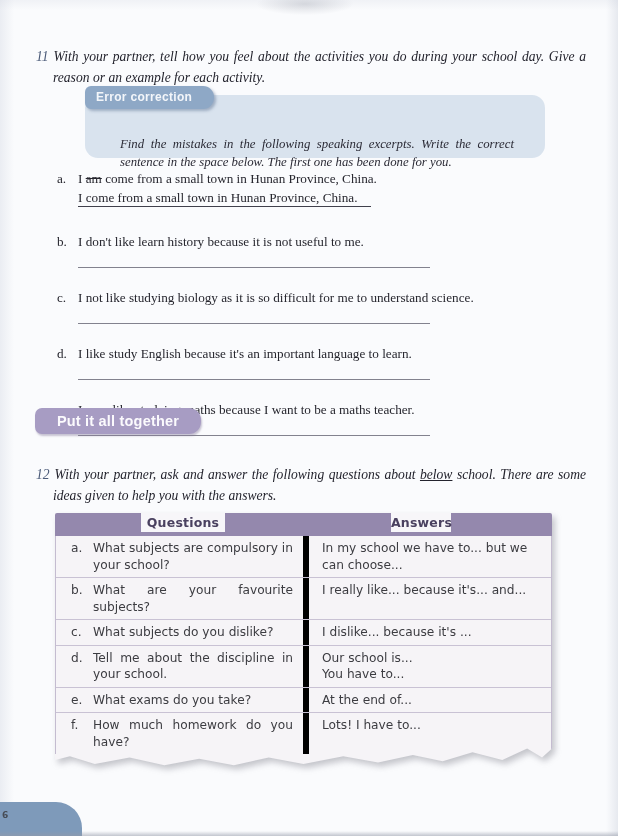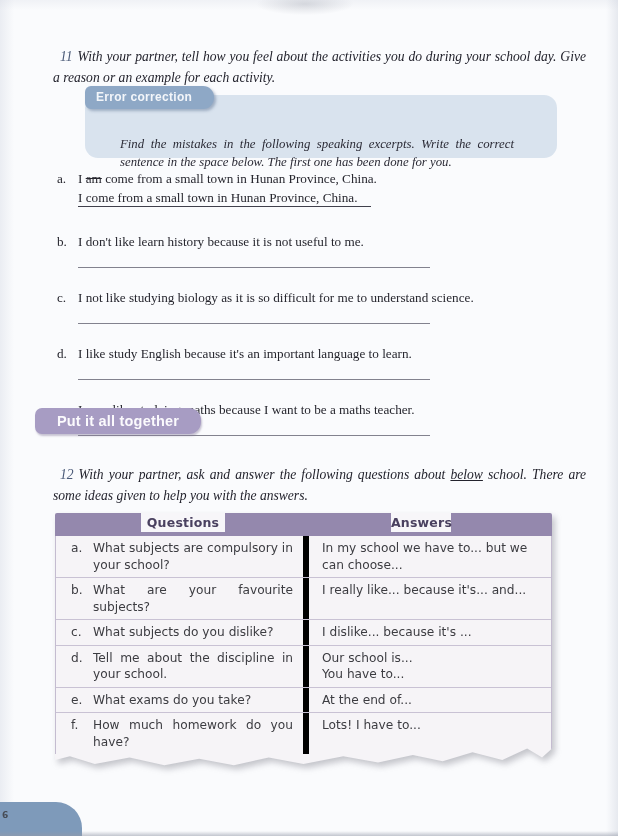--- a/index.html
+++ b/index.html
@@ -10,28 +10,28 @@
       radial-gradient(ellipse 70px 16px at 305px 4px, rgba(140,145,158,0.30), transparent 70%),
       linear-gradient(to right, rgba(205,210,222,0.35) 0px, transparent 14px),
       linear-gradient(to left, rgba(198,204,216,0.38) 0px, transparent 12px),
       linear-gradient(to bottom, rgba(210,214,224,0.25) 0px, transparent 10px),
       #fafbfd;
     font-family:"Liberation Serif", serif;
     color:#26262e;
   }
   
   .exercise{position:absolute;left:36px;width:533px;font-style:italic;font-size:13.6px;line-height:21.5px;color:#23232d;text-align:justify;padding-left:17px;text-indent:-17px;}
-  .ex-num{color:#4a5a78;padding-right:5px;margin-left:24px;}
+  .ex-num{color:#4a5a78;padding-right:5px;}
   .u{text-decoration:underline;}
   #ex11{top:32px;}
   #ex12{top:450px;}
 
   
   .ec-wrap{position:absolute;left:85px;top:86px;width:460px;height:72px;}
-  .ec-box{position:absolute;left:0;top:9px;width:460px;height:63px;background:#d9e3ee;border-radius:13px;padding-left:12px;}
+  .ec-box{position:absolute;left:0;top:9px;width:460px;height:63px;background:#d9e3ee;border-radius:13px;}
   .ec-tab{position:absolute;left:0;top:0;width:118px;height:23px;background:#8ea8c6;border-radius:6px 11px 11px 6px;
     color:#f3f6fa;font-family:Liberation Sans, sans-serif;font-size:12px;font-weight:bold;line-height:23px;
     padding-left:11px;letter-spacing:0.3px;box-shadow:2px 2px 3px rgba(110,130,158,0.55);z-index:2;}
   .ec-instructions{position:absolute;left:35px;top:27px;width:394px;font-style:italic;font-size:12.8px;line-height:18px;color:#2b2b36;text-align:justify;}
 
   
   .items{position:absolute;left:36px;top:170px;width:545px;font-size:13.2px;line-height:17px;color:#26262e;}
   .item{position:relative;padding-left:42px;margin-bottom:21px;}
   .item-letter{position:absolute;left:21px;top:0;}
   .item-answer{display:inline-block;border-bottom:1px solid #40404c;padding-right:14px;margin-top:2px;}

